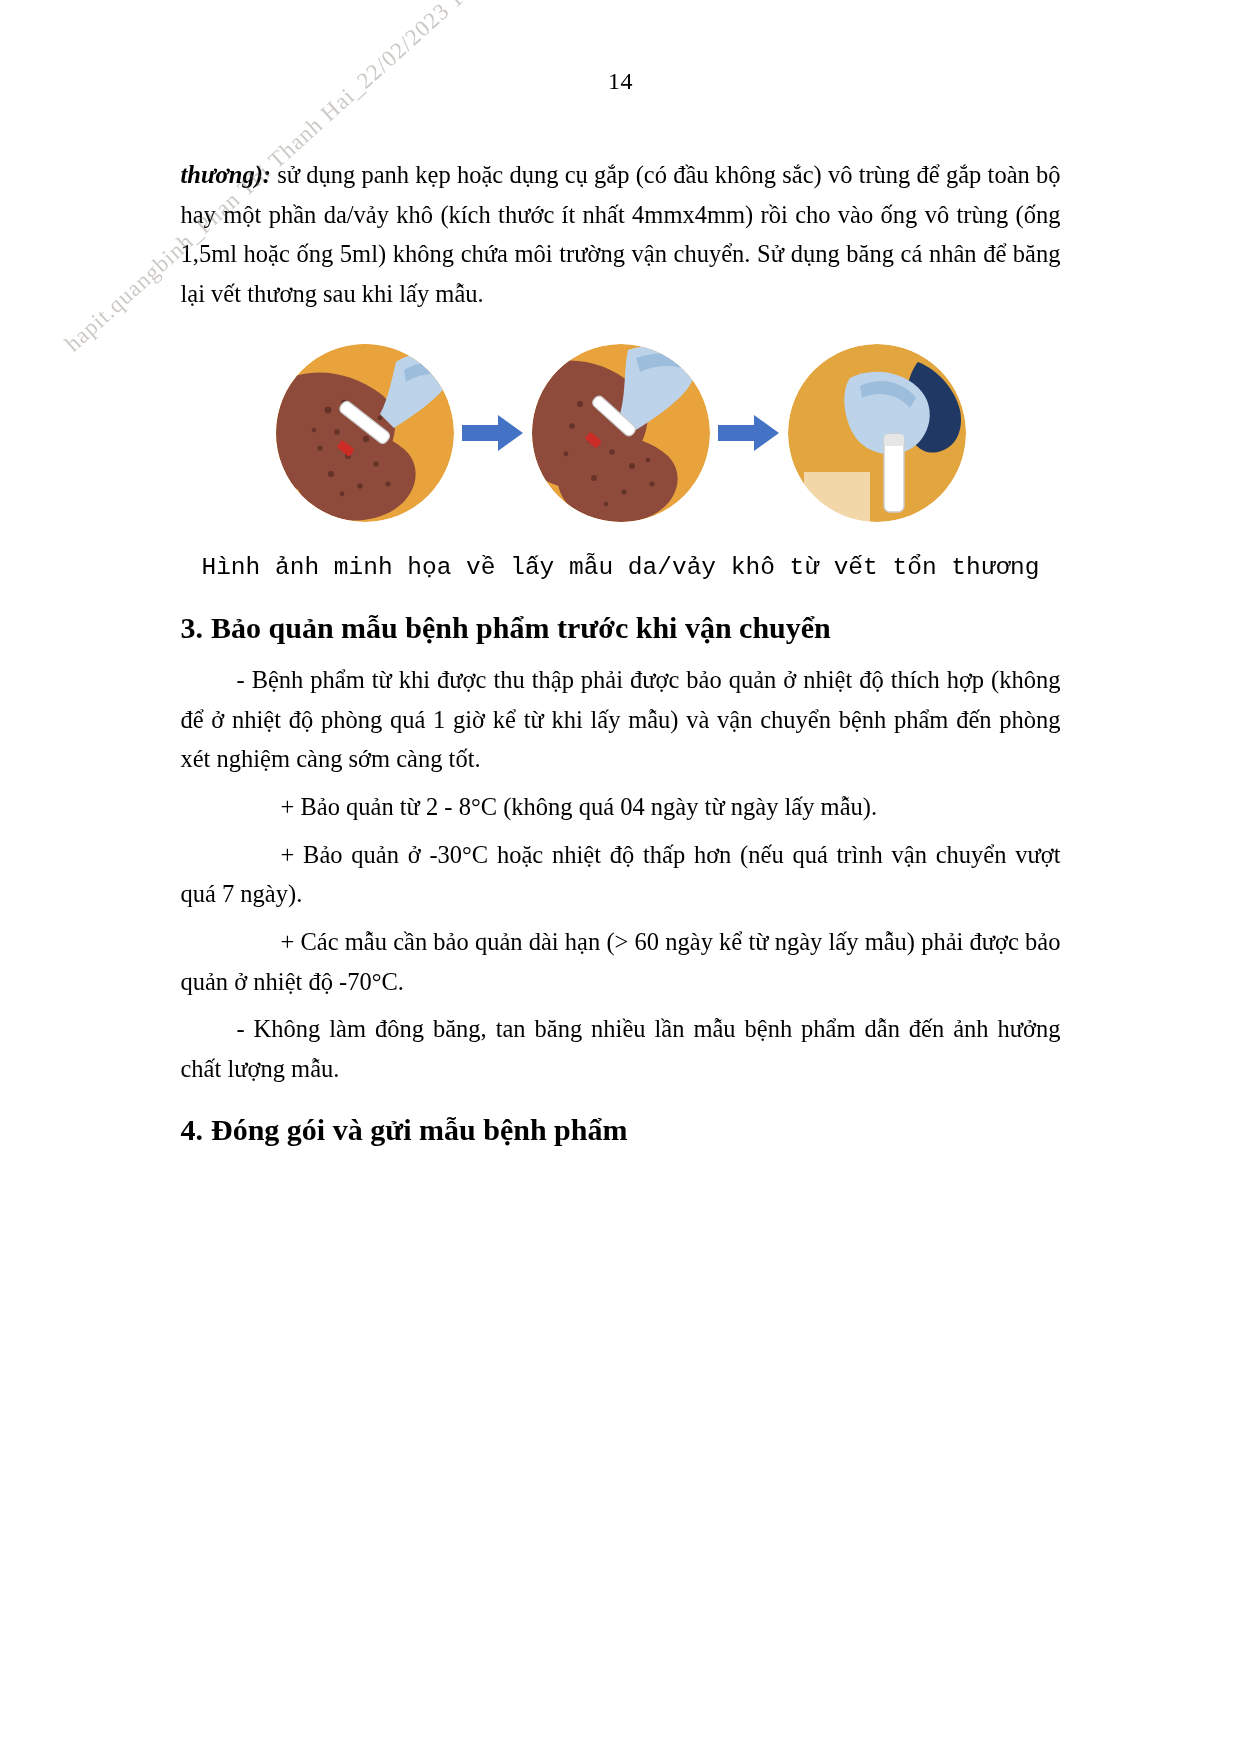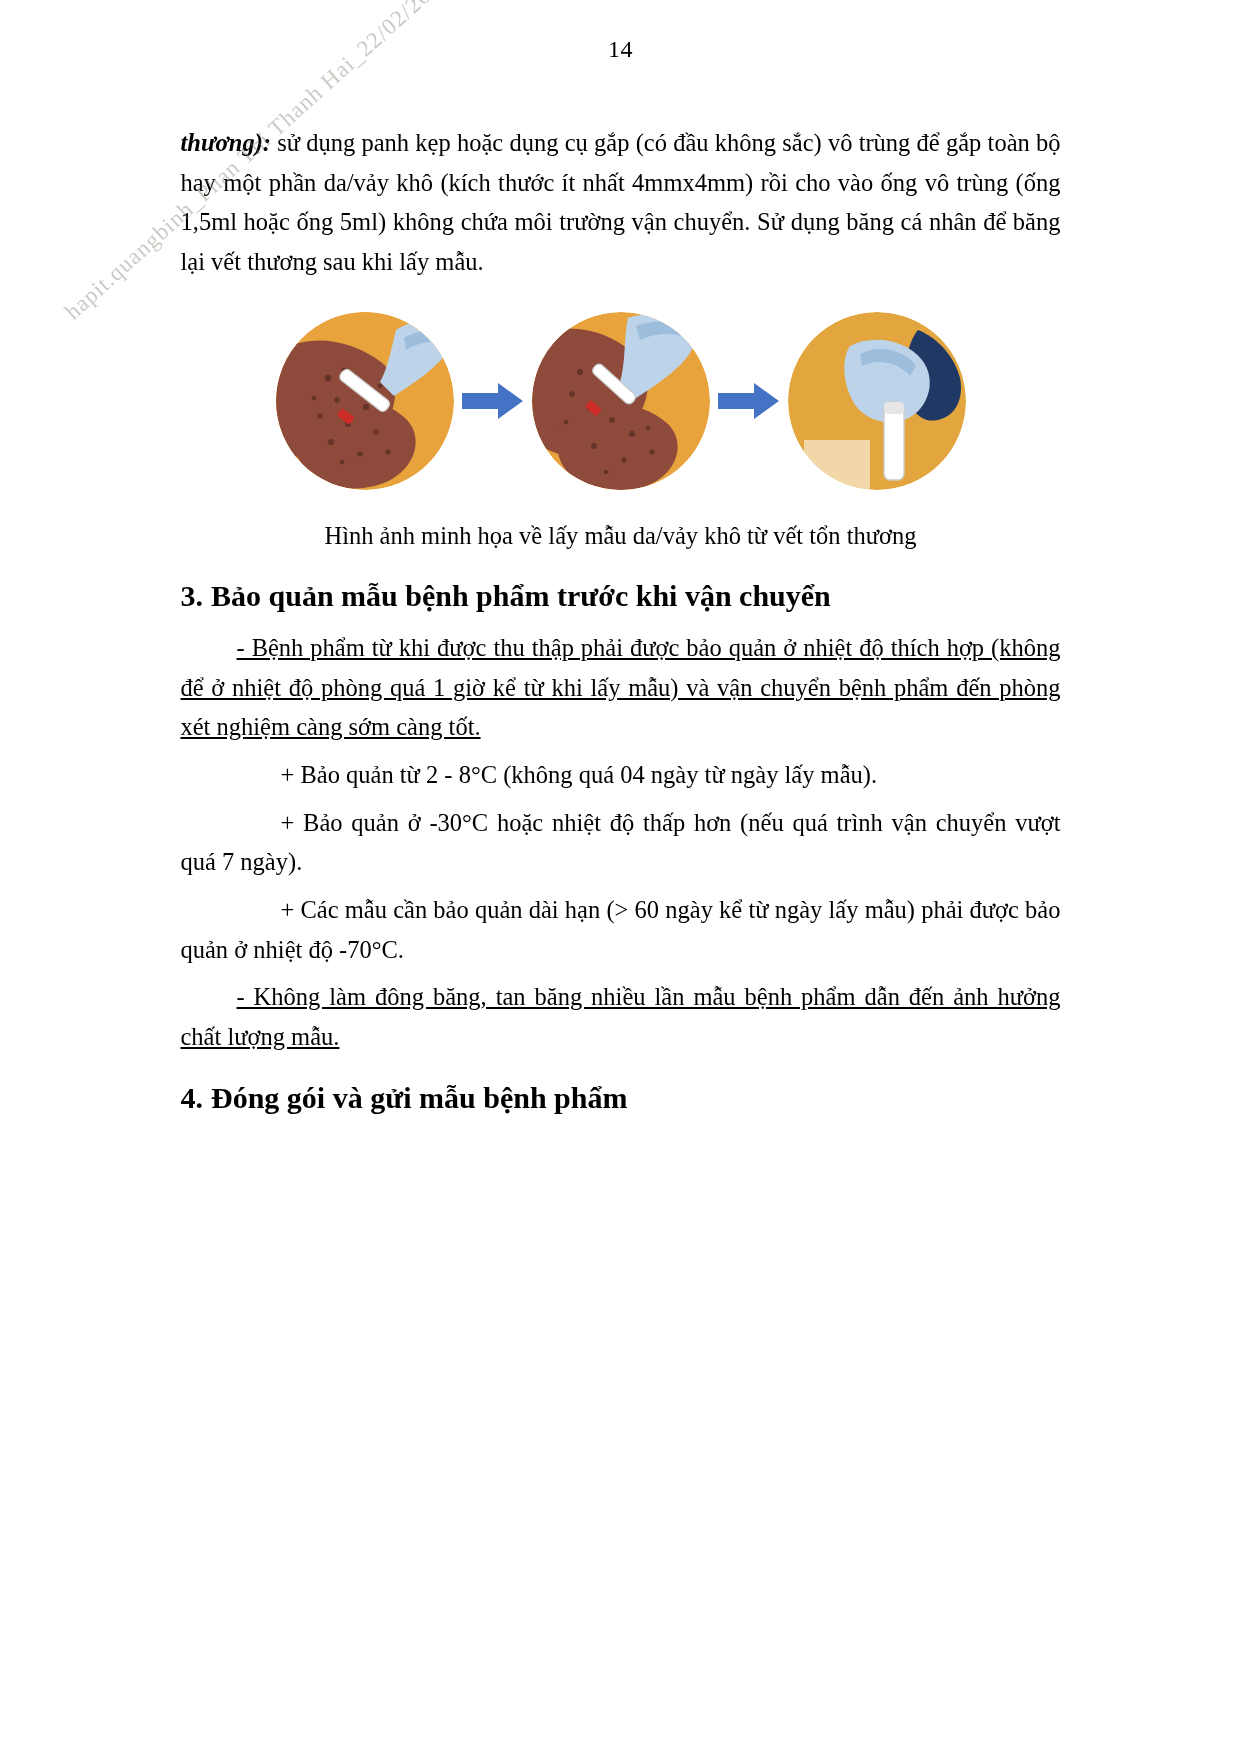--- a/index.html
+++ b/index.html
@@ -18,38 +18,37 @@
   .page {
     position: relative;
     width: 1241px;
     height: 1754px;
     box-sizing: border-box;
     padding: 0;
   }
   .page-number {
     text-align: center;
     font-size: 24px;
-    margin-top: 36px;
+    margin-top: 68px;
     letter-spacing: 0.5px;
   }
   .content {
     margin: 12px auto;
     width: 880px;
     padding-top: 48px;
   }
   p.body-text {
     font-size: 24.5px;
     line-height: 1.62;
     text-align: justify;
     margin: 0 0 0 0;
     text-align-last: left;
   }
   .indent {
     text-indent: 56px;
-    text-decoration: underline;
   }
   .bold-italic {
     font-weight: bold;
     font-style: italic;
   }
   .figure {
     margin-top: 30px;
     display: flex;
     align-items: center;
     justify-content: center;
@@ -68,20 +67,21 @@
     height: 40px;
     position: relative;
     flex: 0 0 auto;
   }
   .arrow svg { display: block; }
   .caption {
     margin-top: 26px;
     text-align: center;
     font-size: 24.5px;
     line-height: 1.6;
+    font-family: Liberation Mono, monospace;
   }
   .caption .src {
     font-style: italic;
   }
   h3.heading {
     font-size: 30px;
     font-weight: bold;
     margin: 18px 0 0 0;
     line-height: 1.5;
   }

